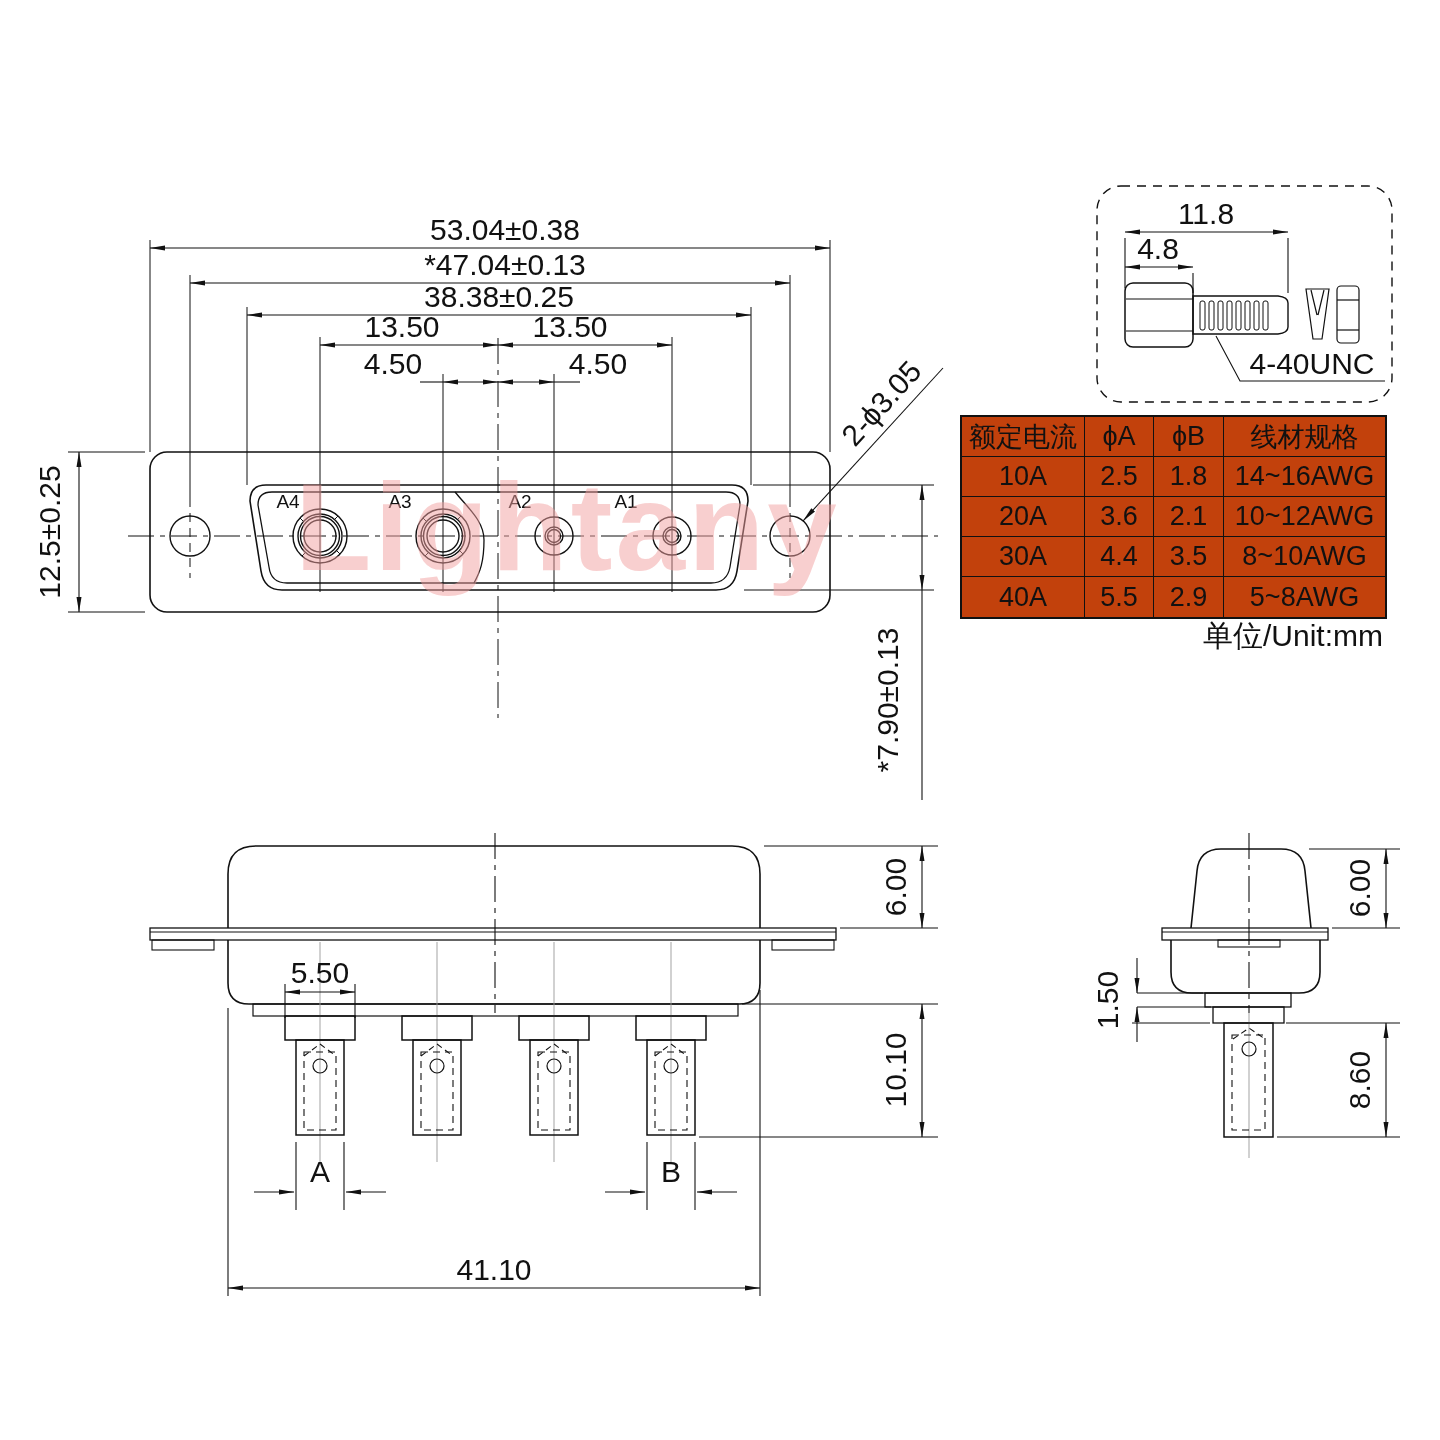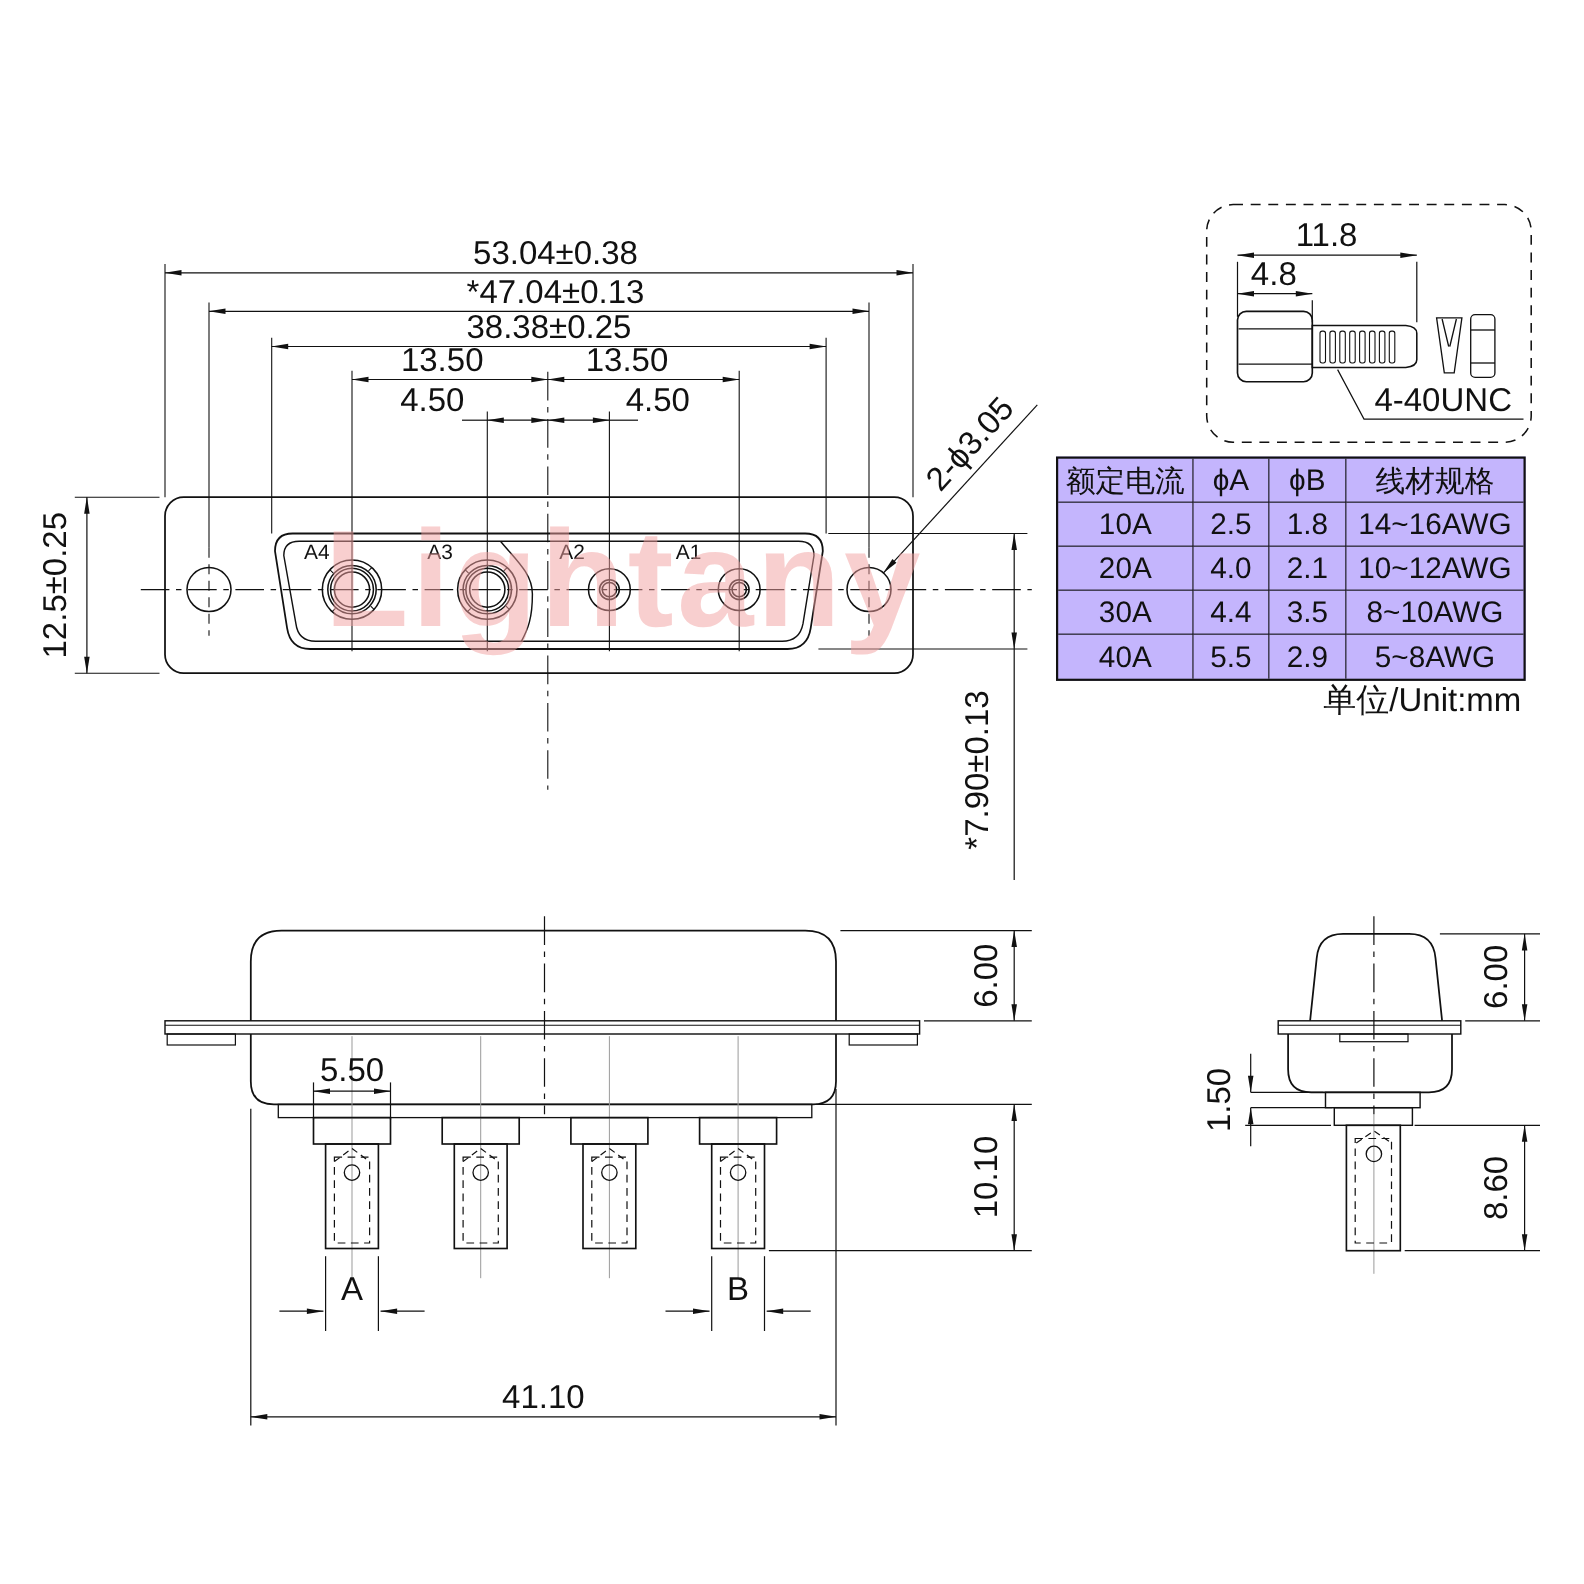--- a/index.html
+++ b/index.html
@@ -4,21 +4,21 @@
 <style>
   html,body{margin:0;padding:0;background:#fff;}
   .page{position:relative;width:1440px;height:1340px;background:#fff;overflow:hidden;
         font-family:"Liberation Sans","DejaVu Sans",sans-serif;color:#111;}
   svg text{font-family:"Liberation Sans","DejaVu Sans",sans-serif;fill:#111;}
   .dim{font-size:30px;}
   .contact-lbl{font-size:19px;}
   
   .spec-table{position:absolute;left:960px;top:415px;display:grid;
       grid-template-columns:123px 69px 70px 161px;grid-auto-rows:40px;
-      border:2px solid #111;background:#c4b5fd;}
+      border:2px solid #111;background:#c2410c;}
   .spec-table .cell{display:flex;align-items:center;justify-content:center;
       font-size:27px;border-right:1.5px solid #111;border-bottom:1.5px solid #111;
       white-space:nowrap;}
   .spec-table .cell.last-col{border-right:none;}
   .spec-table .cell.last-row{border-bottom:none;}
   .watermark{position:absolute;left:295px;top:455px;font-size:125px;font-weight:700;
       color:#f2a0a0;opacity:.5;letter-spacing:3px;pointer-events:none;z-index:5;}
 </style>
 </head>
 <body>
@@ -305,21 +305,21 @@
   <div class="cell">ϕA</div>
   <div class="cell">ϕB</div>
   <div class="cell last-col">线材规格</div>
 
   <div class="cell">10A</div>
   <div class="cell">2.5</div>
   <div class="cell">1.8</div>
   <div class="cell last-col">14~16AWG</div>
 
   <div class="cell">20A</div>
-  <div class="cell">4.0</div>
+  <div class="cell">3.6</div>
   <div class="cell">2.1</div>
   <div class="cell last-col">10~12AWG</div>
 
   <div class="cell">30A</div>
   <div class="cell">4.4</div>
   <div class="cell">3.5</div>
   <div class="cell last-col">8~10AWG</div>
 
   <div class="cell last-row">40A</div>
   <div class="cell last-row">5.5</div>

